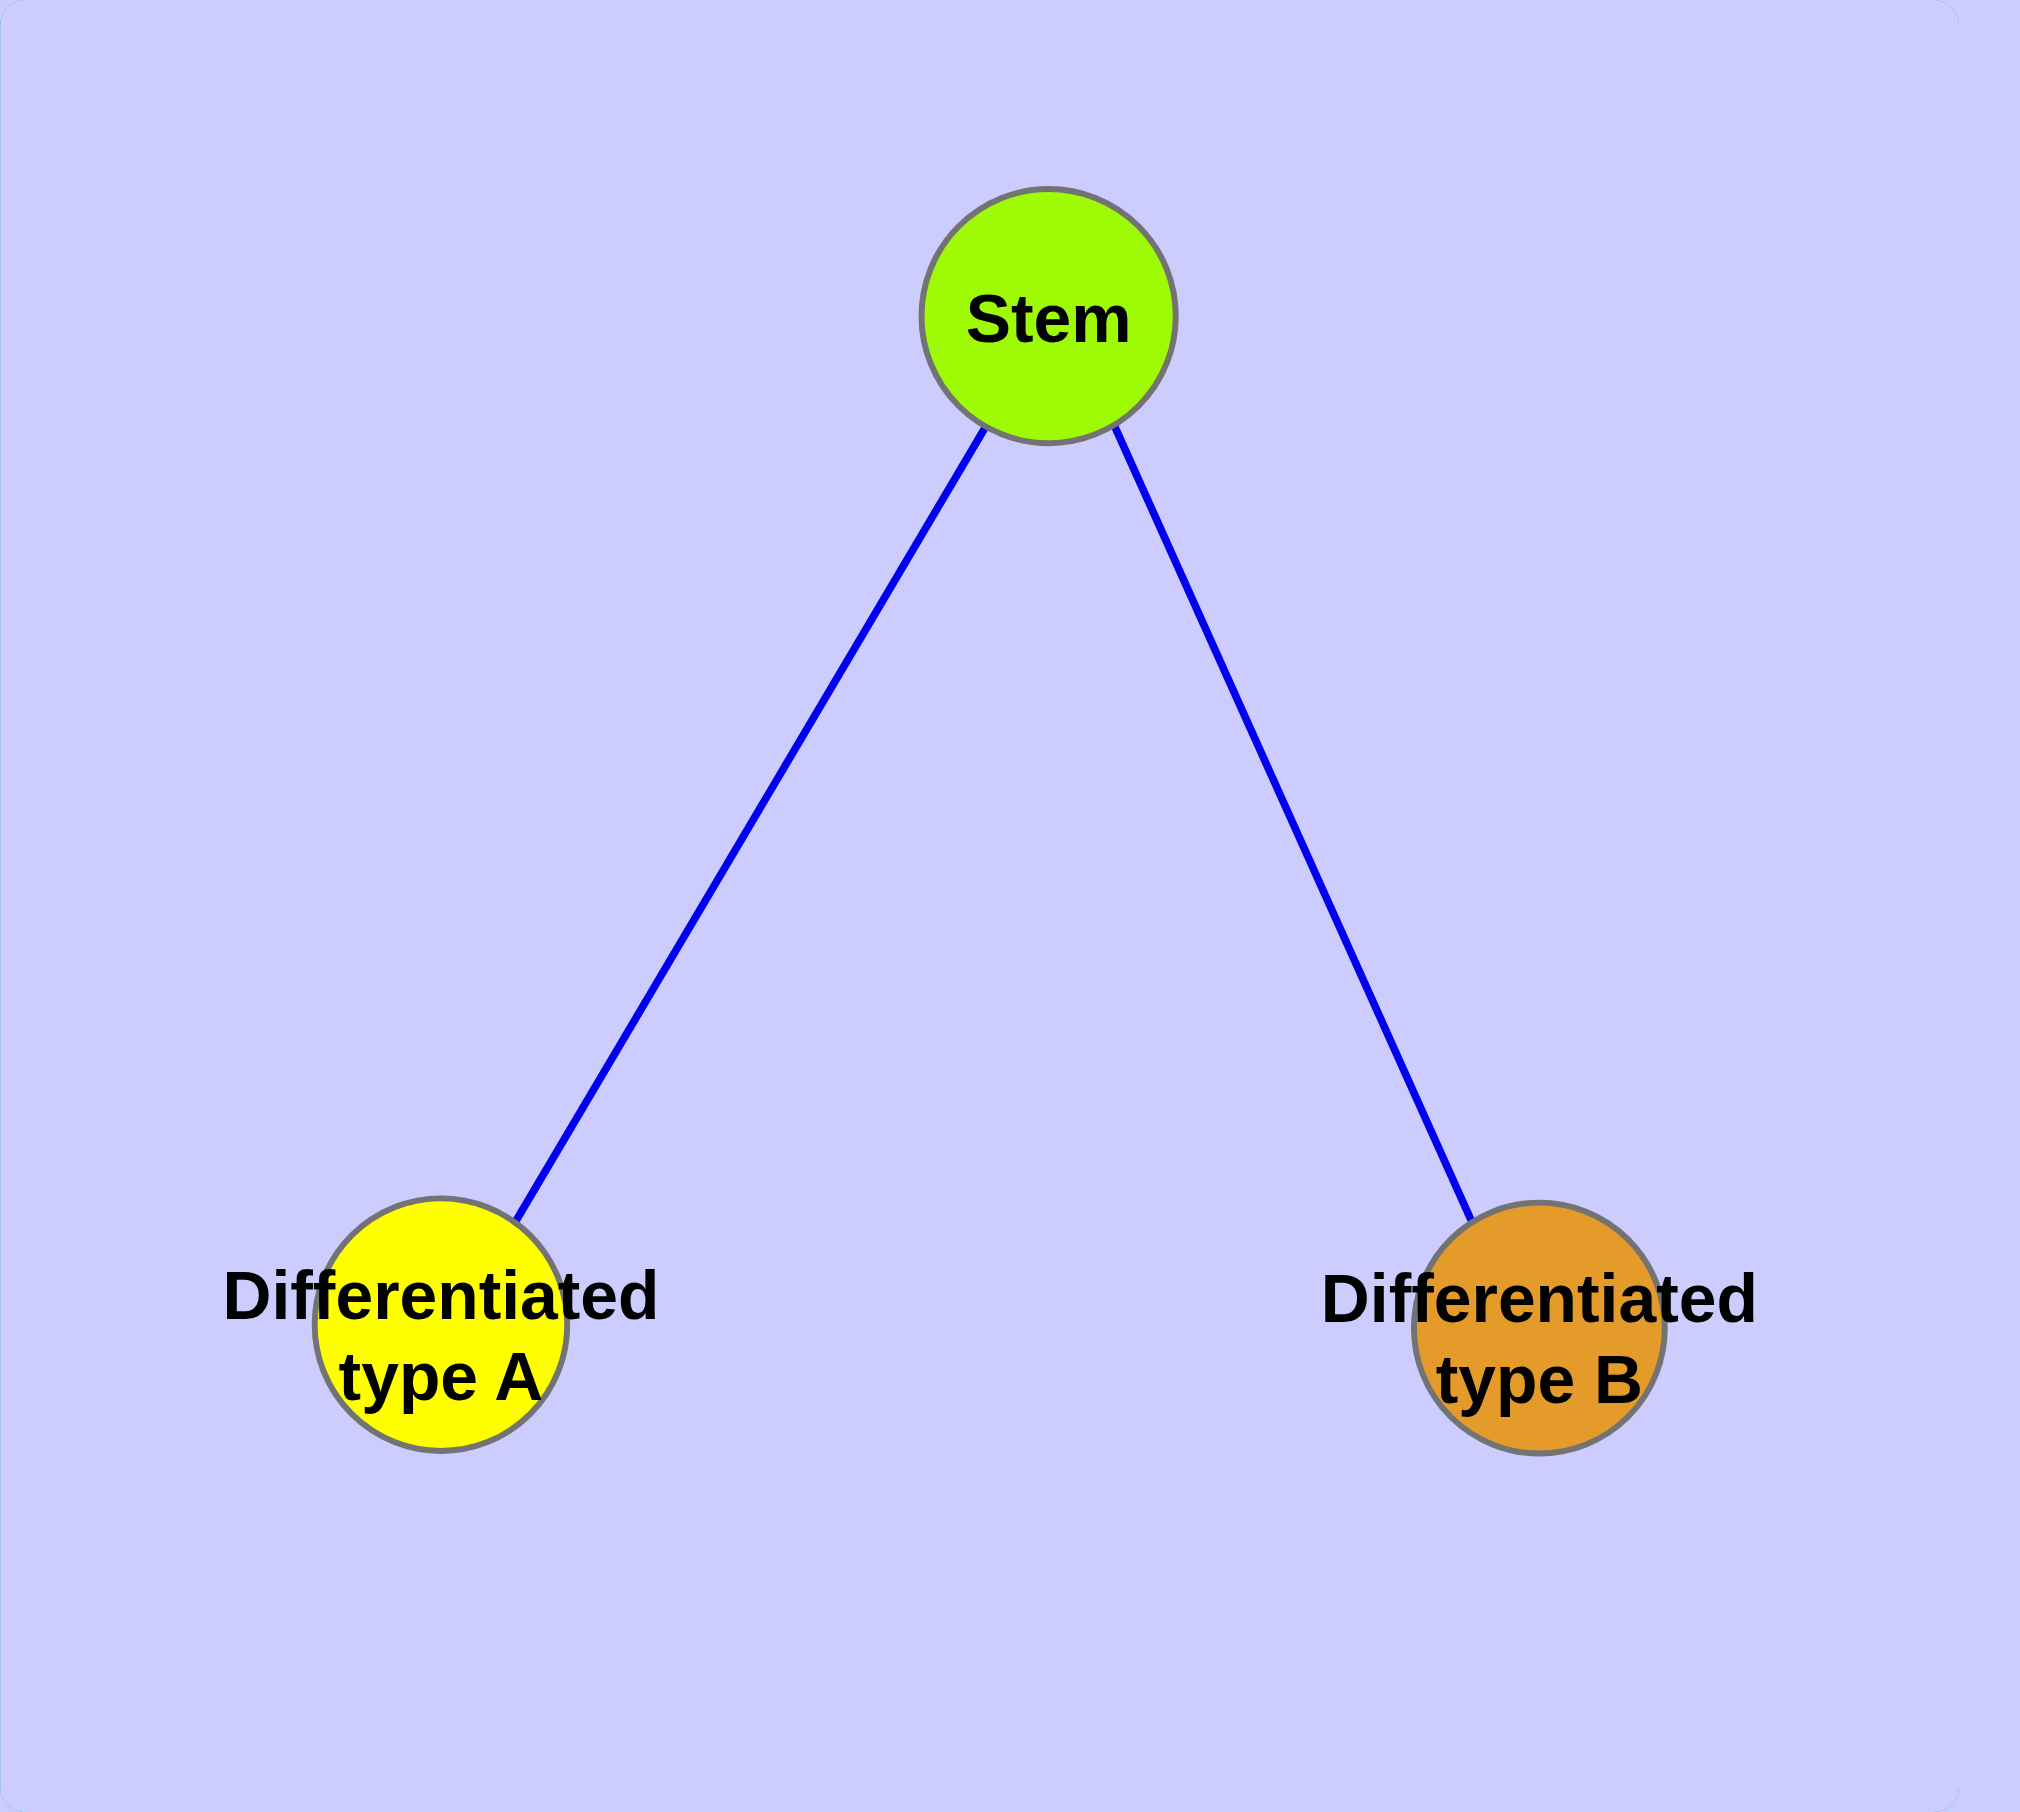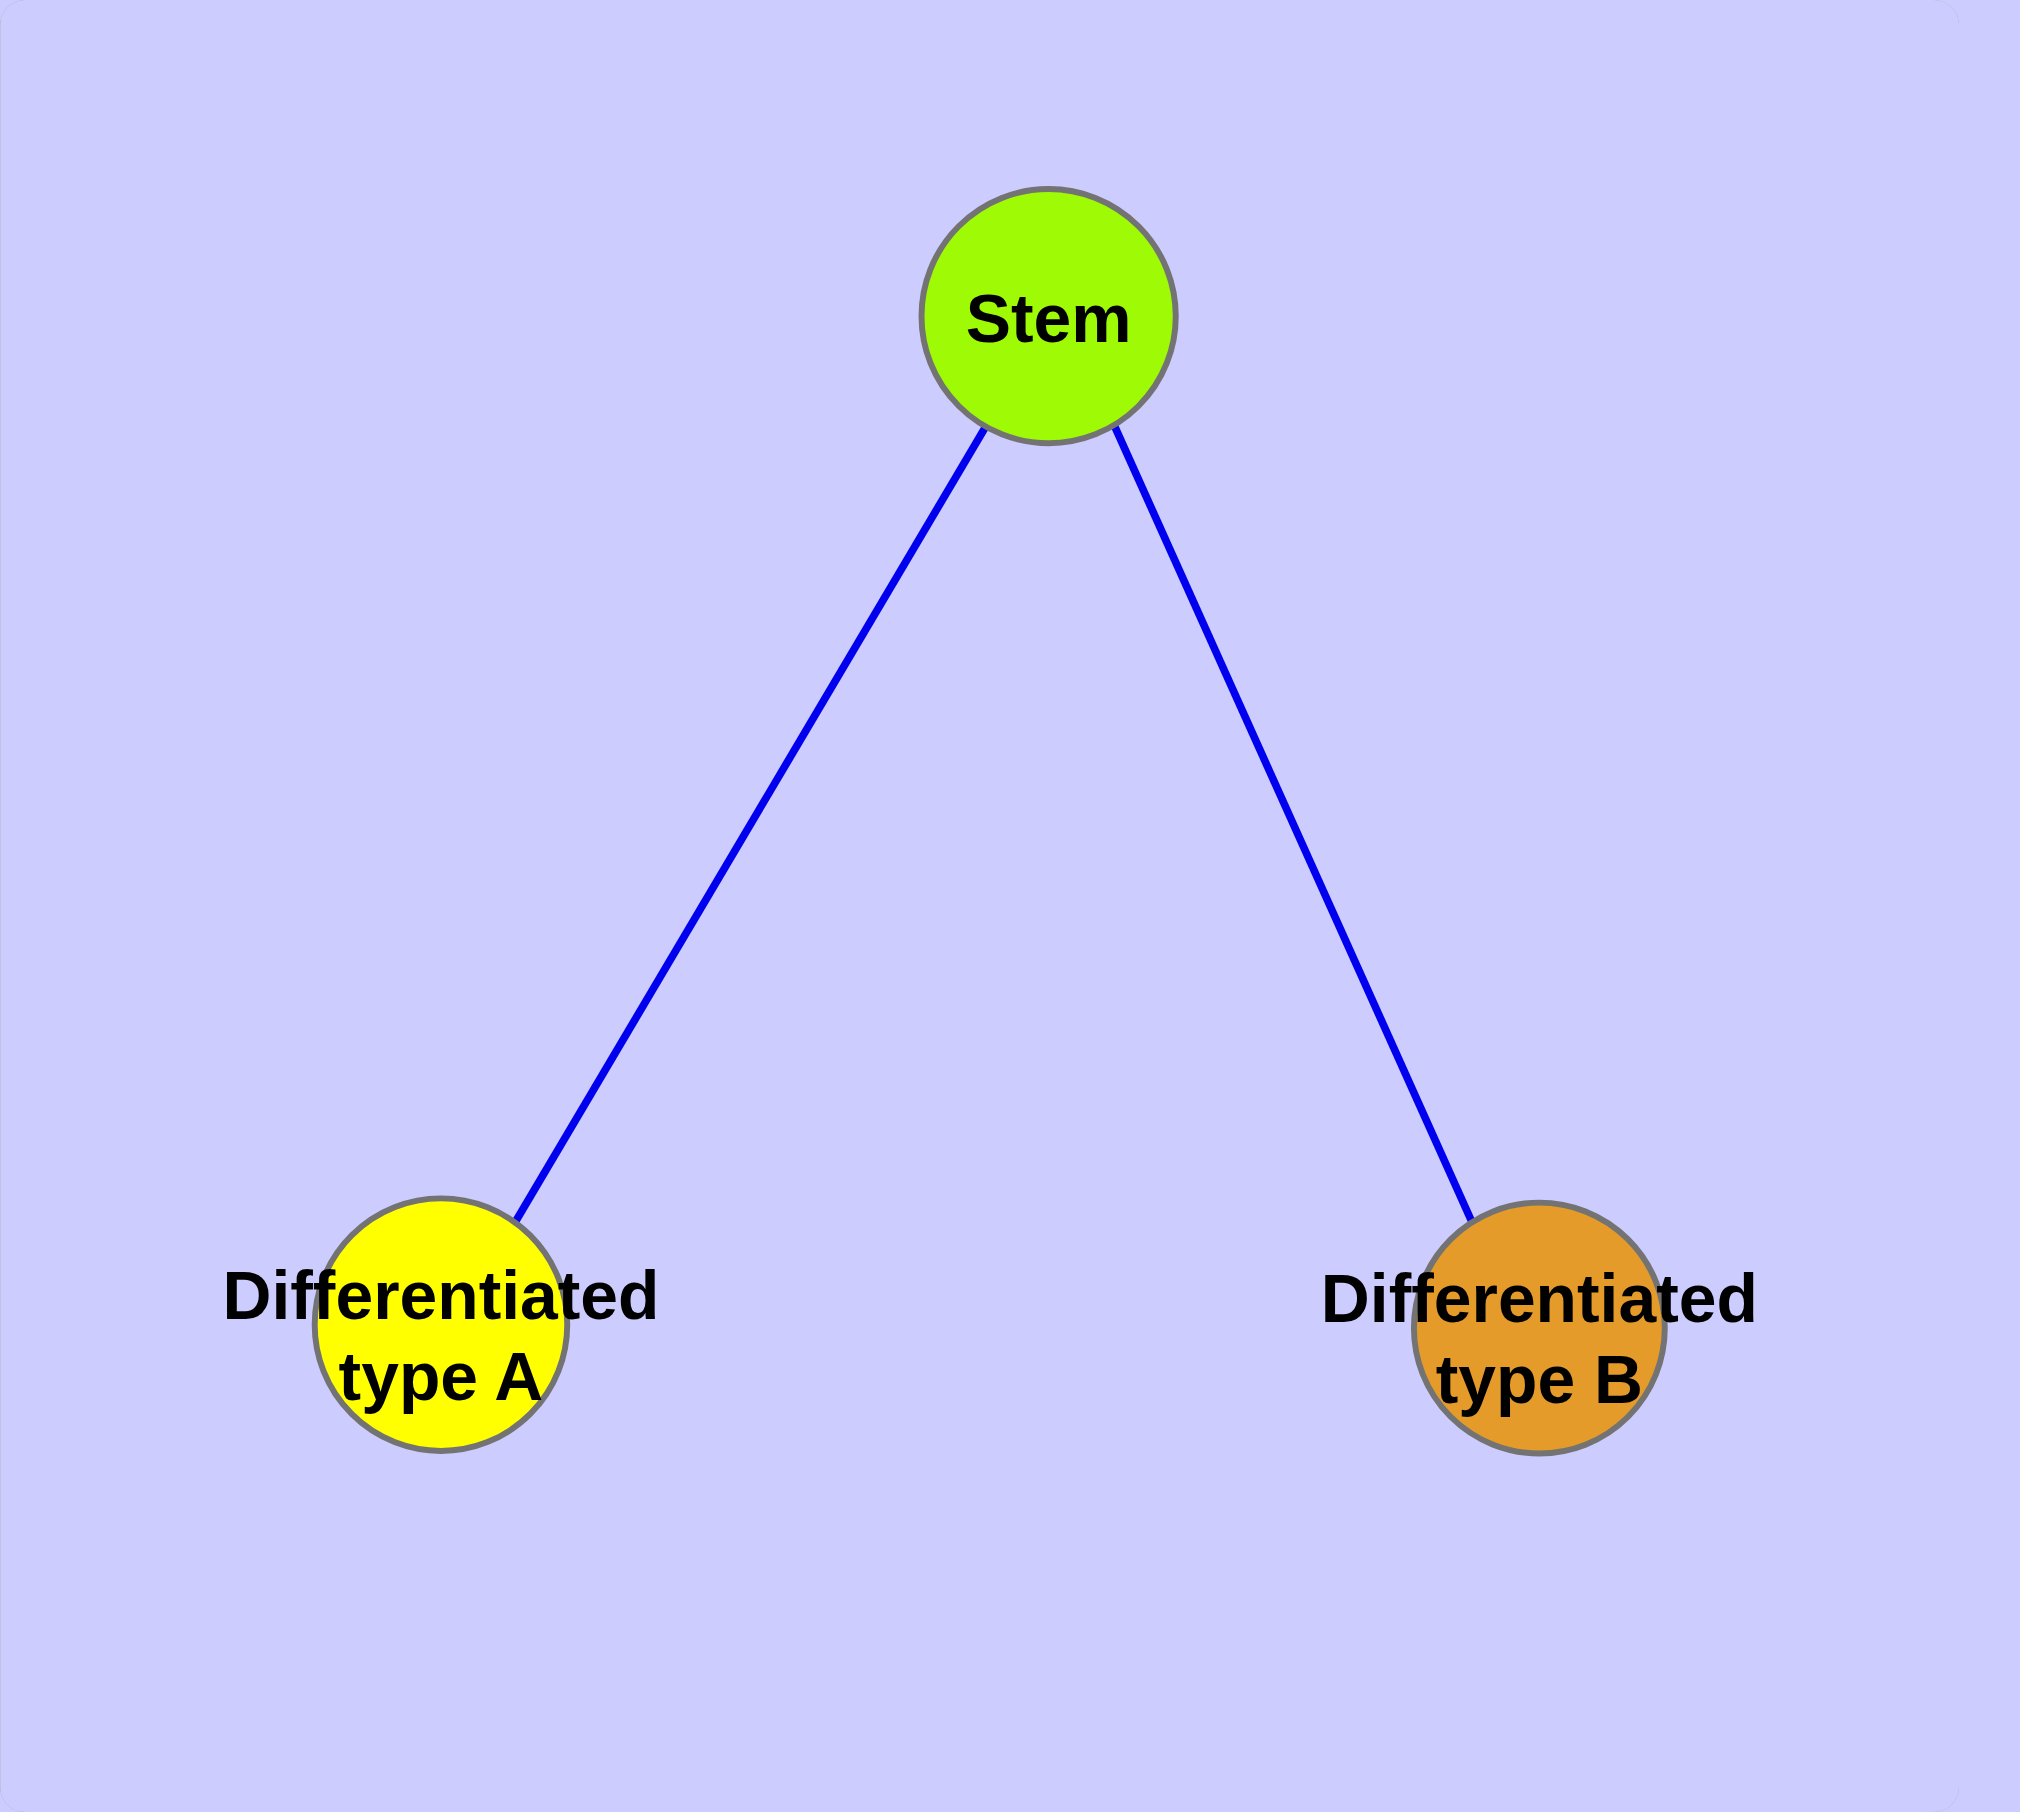--- a/index.html
+++ b/index.html
@@ -8,21 +8,21 @@
     padding: 0;
     background: #ccccff;
   }
   body {
     font-family: "Liberation Sans", sans-serif;
   }
   #canvas {
     position: relative;
     width: 1959px;
     height: 1812px;
-    background: #a3a3a3;
+    background: #14b8a6;
     overflow: hidden;
     border-radius: 25px;
   }
   #graph-svg {
     position: absolute;
     left: 0;
     top: 0;
     width: 2021px;
     height: 1812px;
     display: block;

